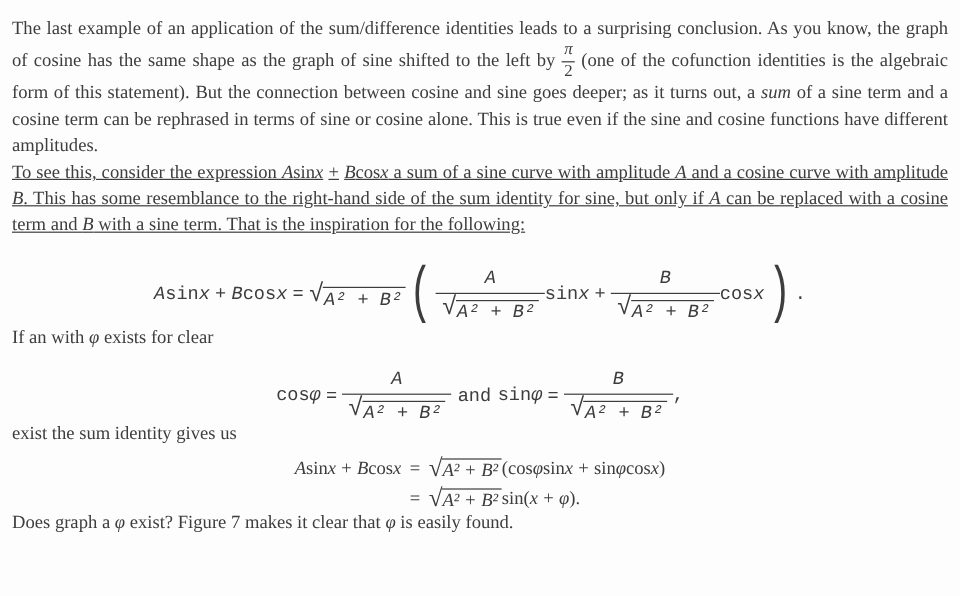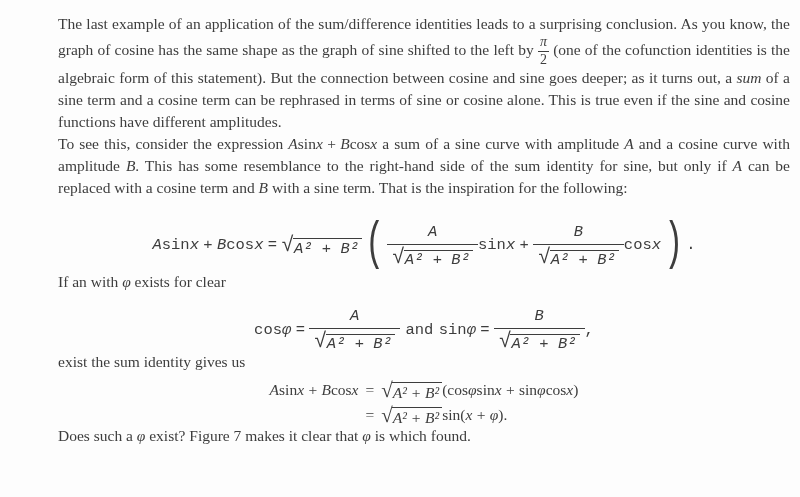--- a/index.html
+++ b/index.html
@@ -2,24 +2,24 @@
 <html><head>
 <meta charset="utf-8">
 <style>
   html, body { margin: 0; padding: 0; }
   body {
     width: 800px; height: 497px; overflow: hidden;
     background: #fdfdfd; color: #3d3d3d;
     font-family: "Liberation Serif", "DejaVu Serif", serif;
     font-size: 15.5px;
   }
-  .page { padding: 13px 10px 0 10px; margin-left: 48px; }
+  .page { padding: 13px 10px 0 10px; }
 
   p.para { margin: 0; line-height: 22px; text-align: justify; }
-  .p2 { margin-top: 14px; }
+  .p2 { margin-top: 14px; text-decoration: underline; }
   .p3 { margin-top: 18px; }
   .p4 { margin-top: 24px; }
   .p5 { margin-top: 2px; }
 
   i { font-style: italic; }
   .op { padding: 0 0.28em; }
   .wordsp { padding: 0 0.35em; }
 
   
   .ifrac { display: inline-block; vertical-align: middle; text-align: center;
@@ -94,15 +94,15 @@
           <span class="rbar"><i>A² + B²</i></span>
         </span><span>(</span><span>cos</span><i>φ</i><span>sin</span><i>x</i><span class="op">+</span><span>sin</span><i>φ</i><span>cos</span><i>x</i><span>)</span></span>
     <span class="c-lhs"></span>
     <span class="c-eq">=</span>
     <span class="c-rhs"><span class="sqrt">
           <span class="rsign">√</span>
           <span class="rbar"><i>A² + B²</i></span>
         </span><span>sin</span><span>(</span><i>x</i><span class="op">+</span><i>φ</i><span>)</span><span>.</span></span>
   </div>
 
-  <p class="para p5"><span>Does such a </span><i>φ</i><span> exist? Figure 7 makes it clear that </span><i>φ</i><span> is which found.</span></p>
+  <p class="para p5"><span>Does graph a </span><i>φ</i><span> exist? Figure 7 makes it clear that </span><i>φ</i><span> is easily found.</span></p>
 
 </div>
 
 </body></html>

